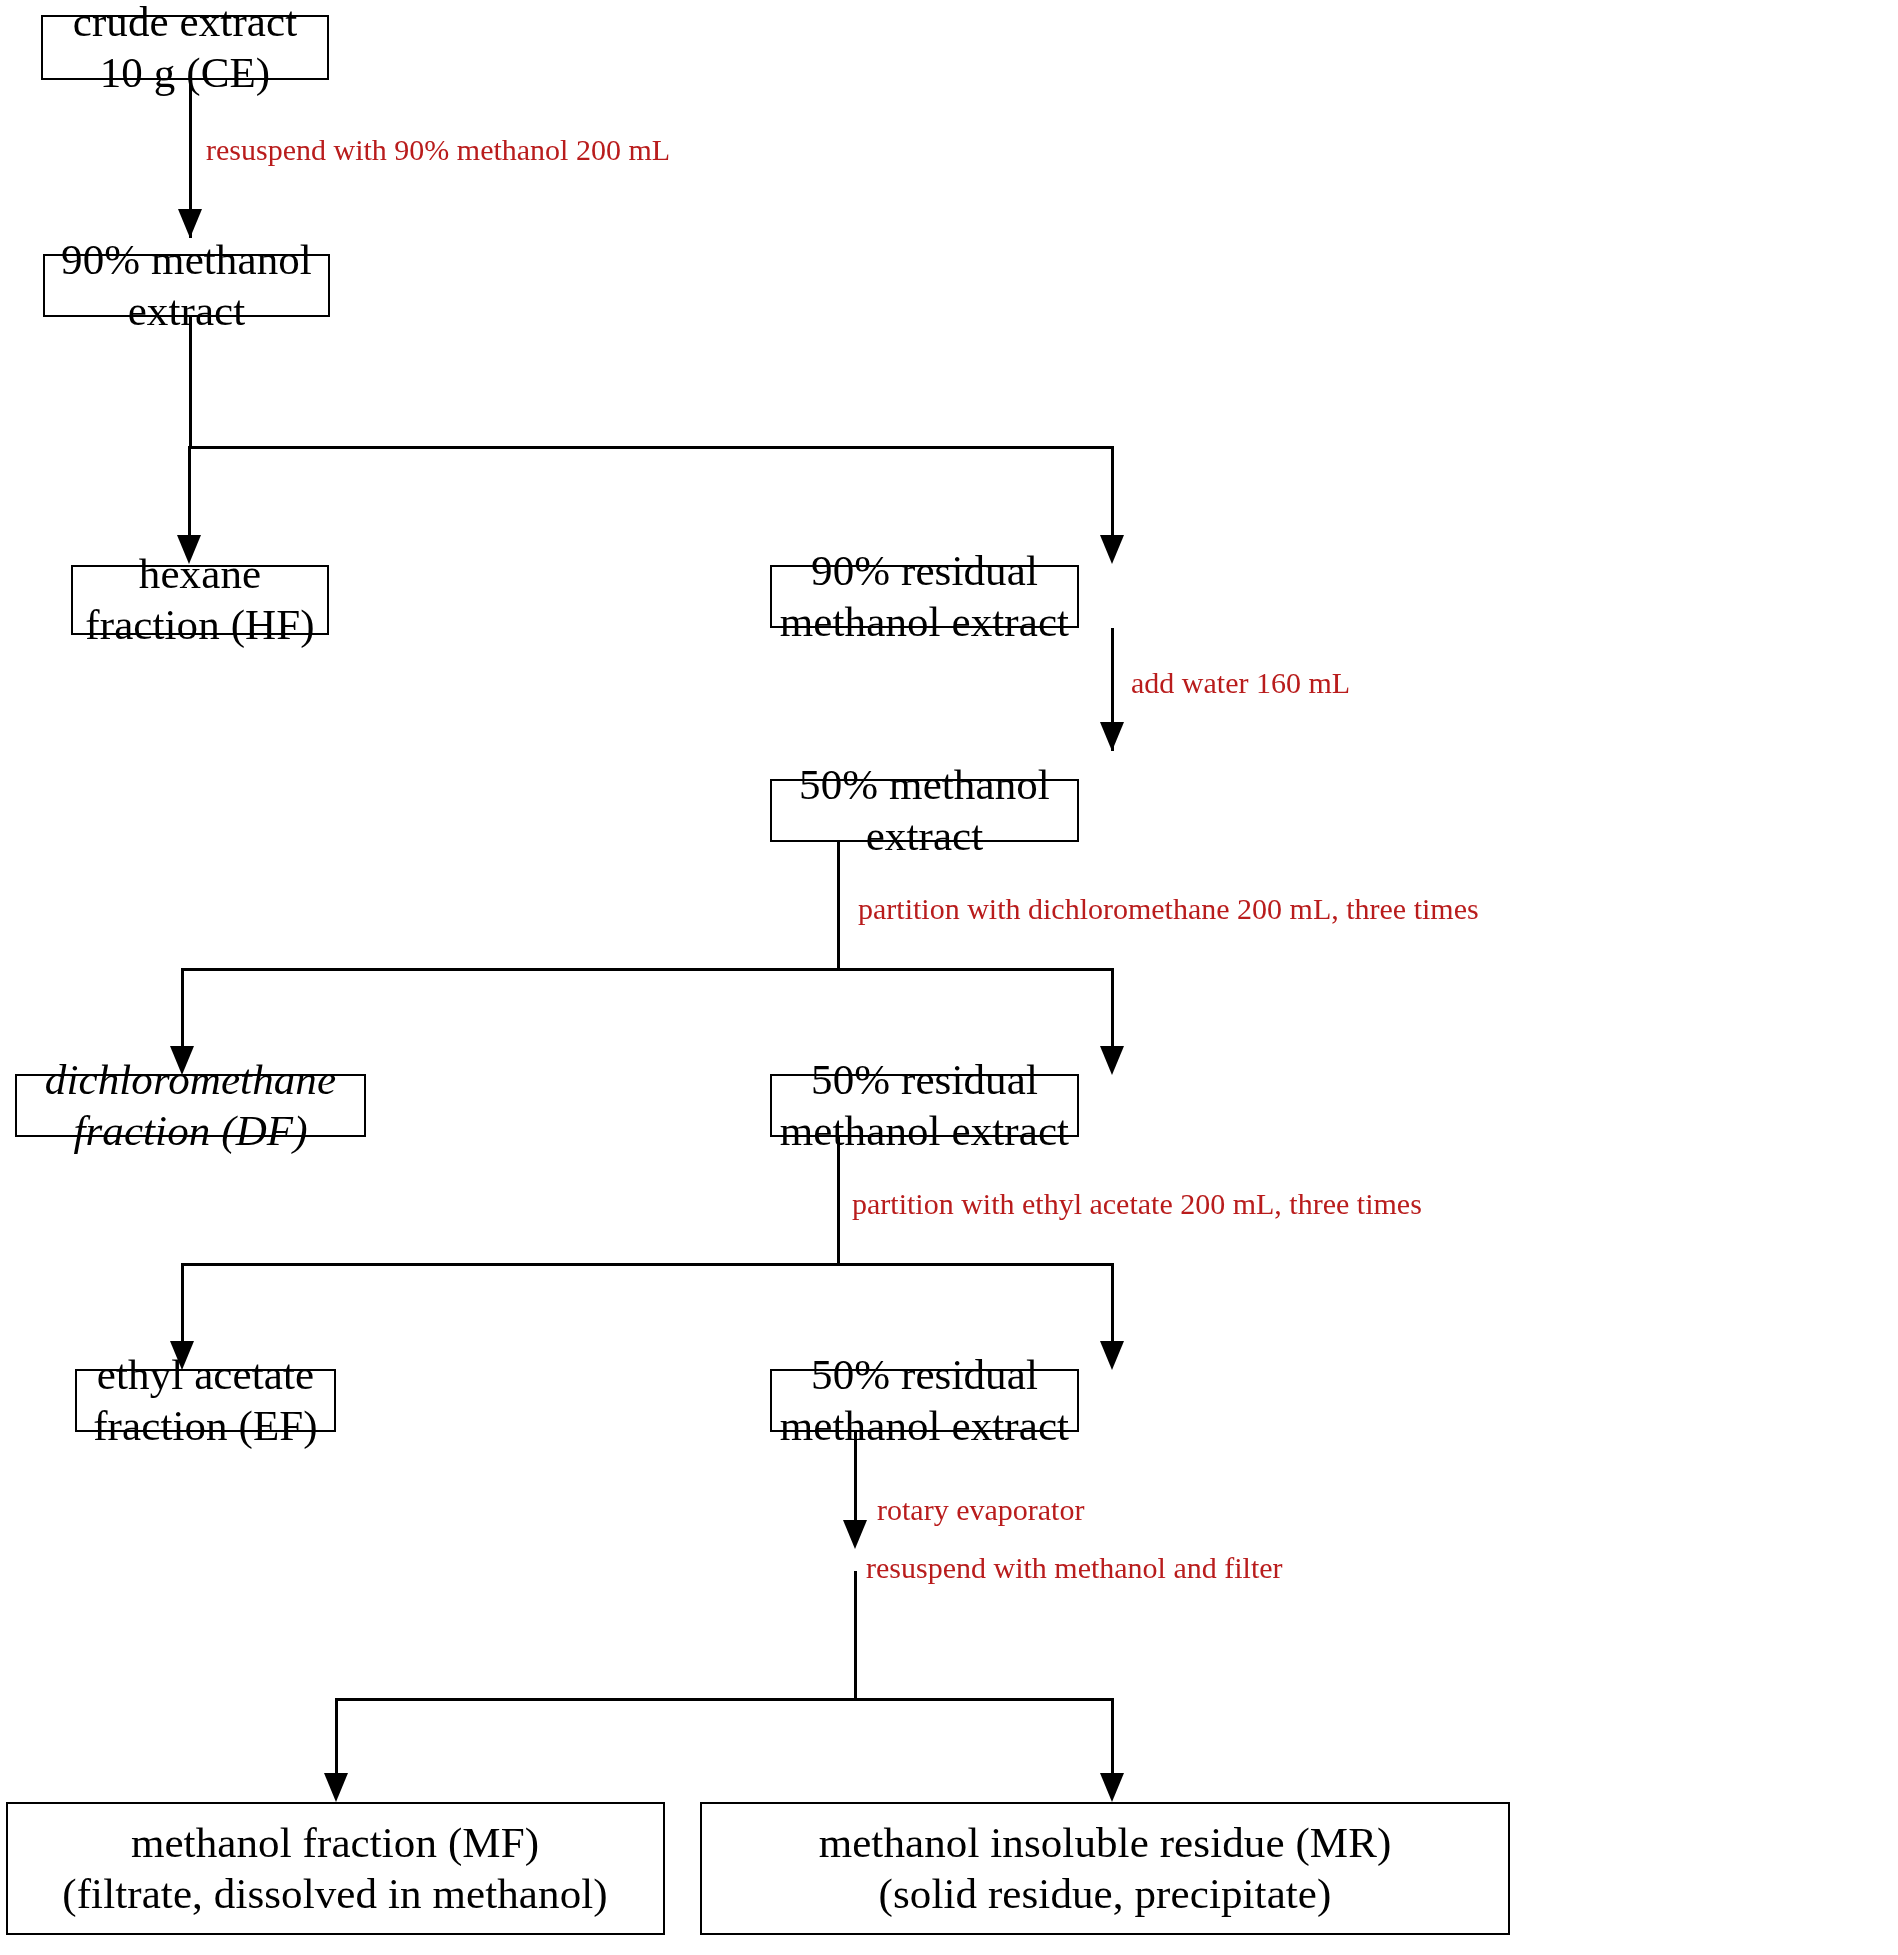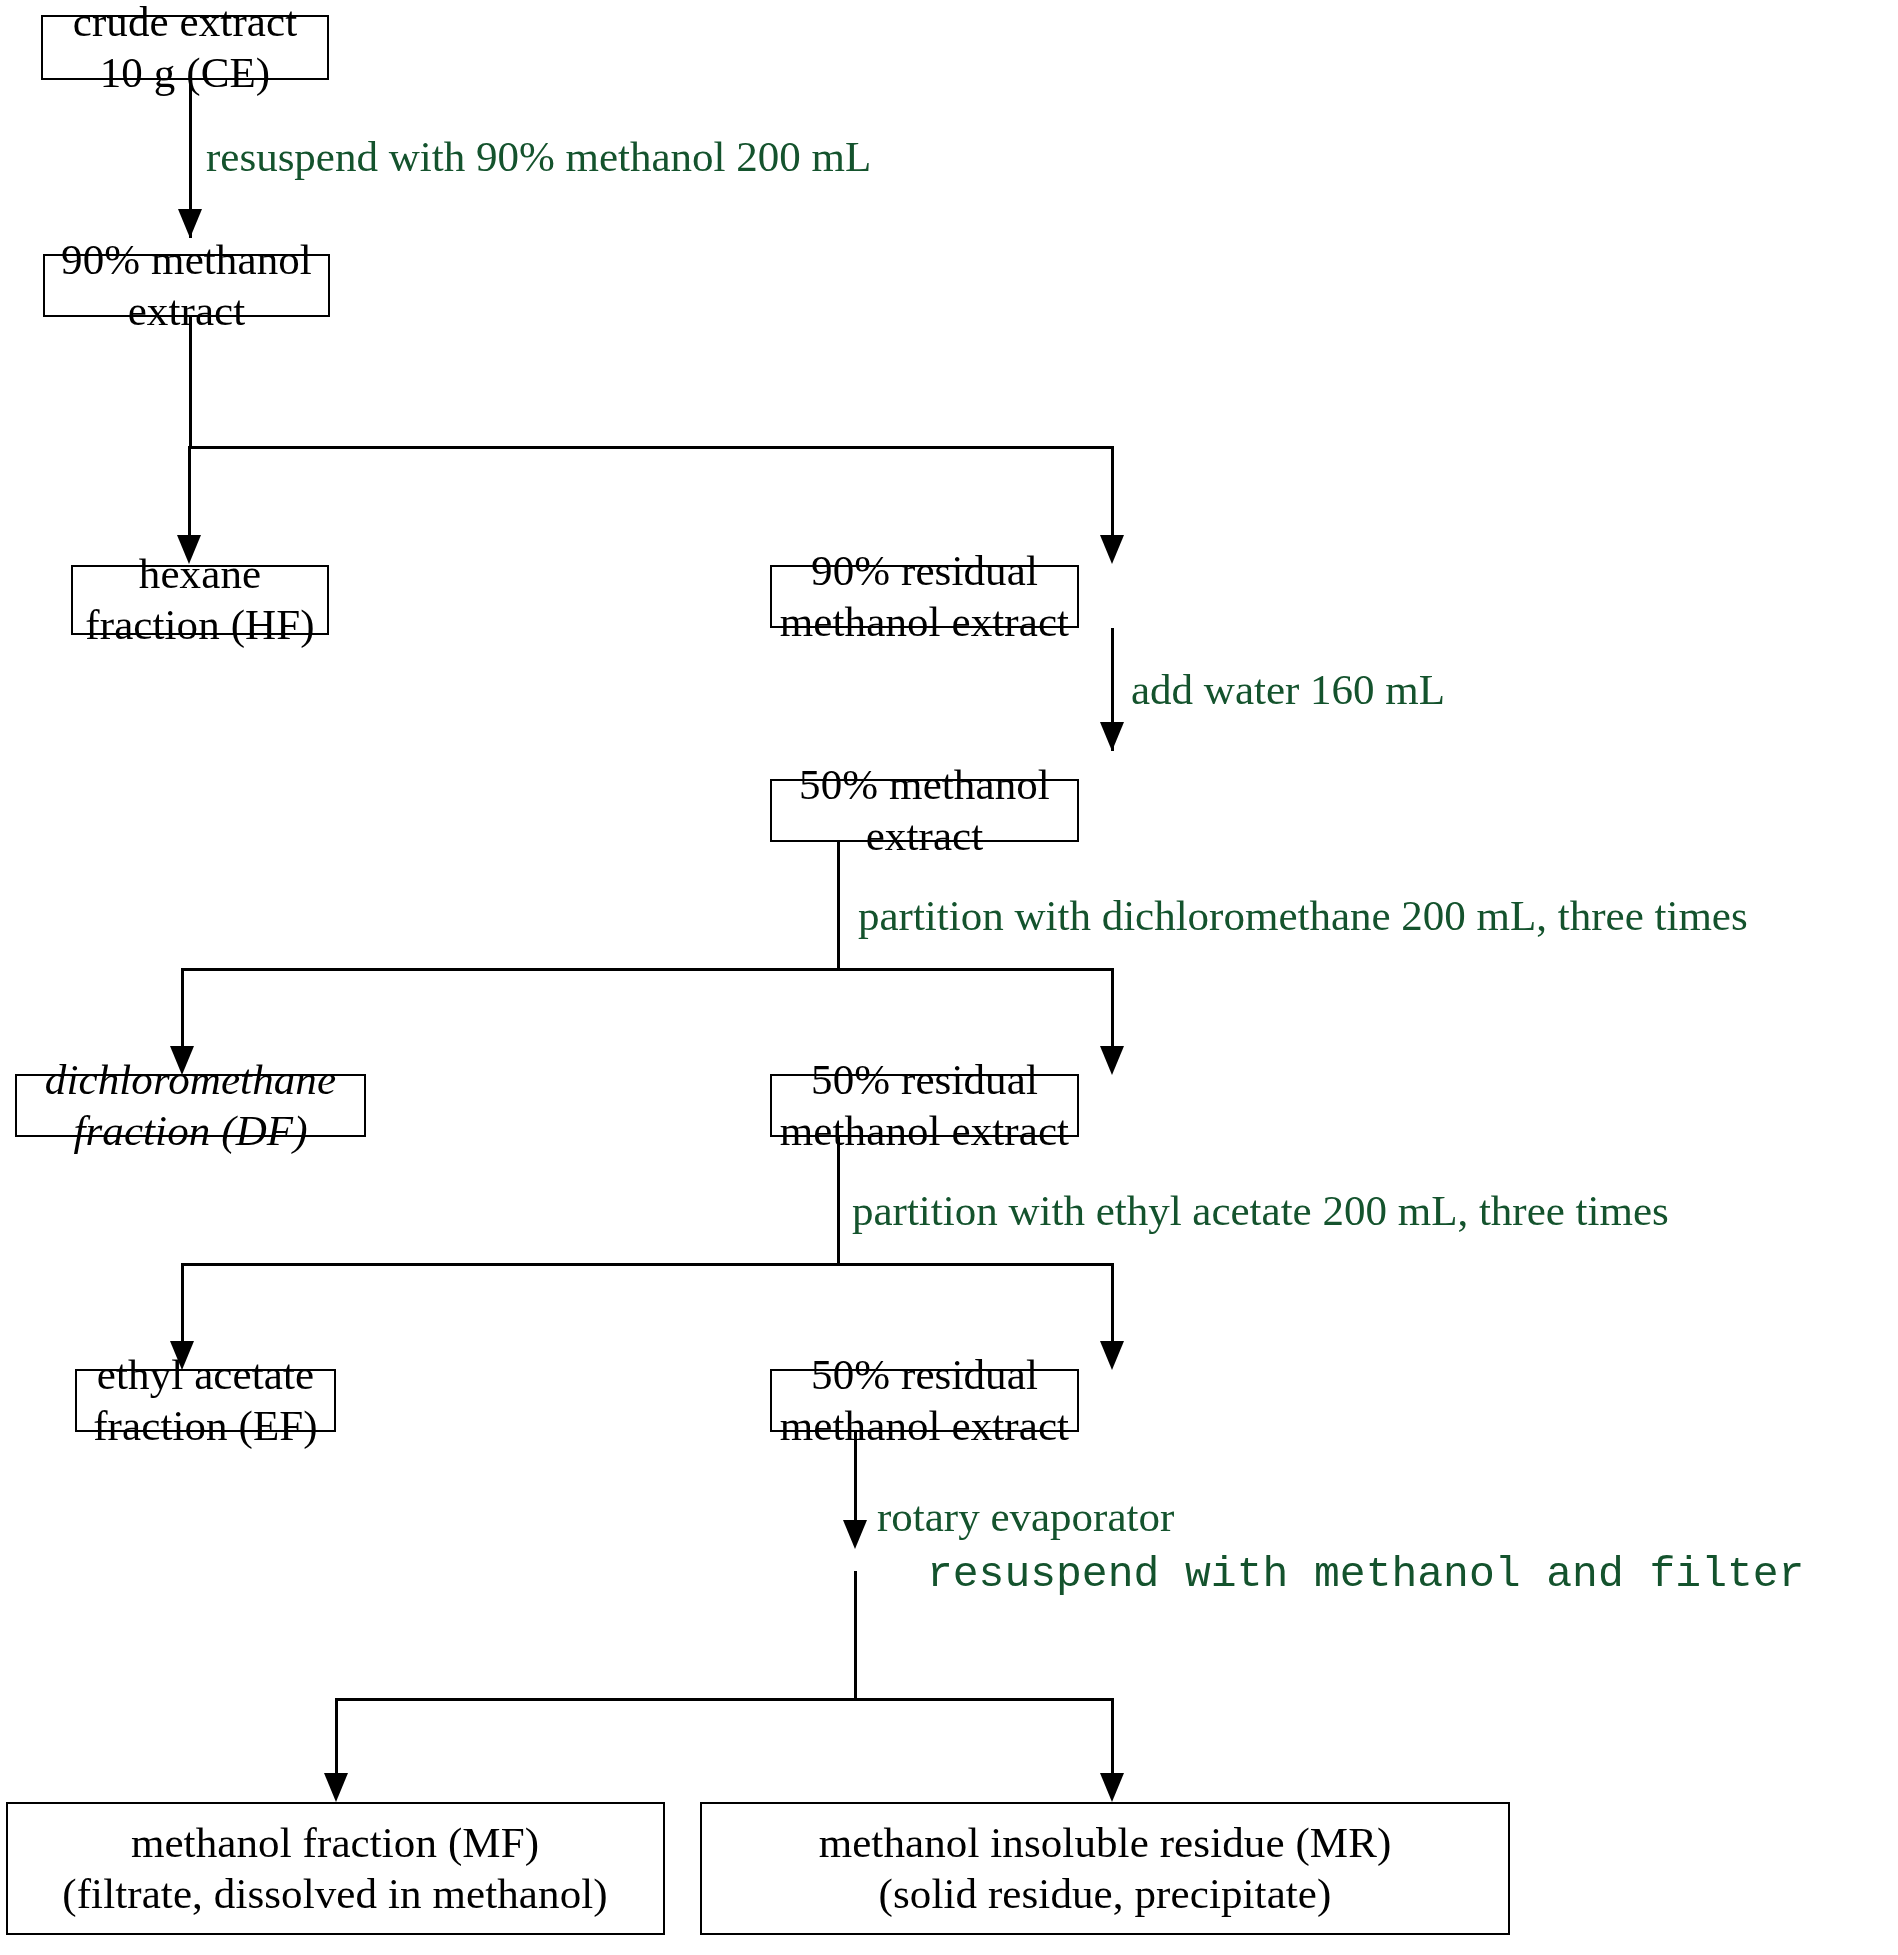--- a/index.html
+++ b/index.html
@@ -26,24 +26,24 @@
     justify-content: center;
     text-align: center;
     font-size: 43px;
     line-height: 1.18;
     letter-spacing: 0.1px;
     white-space: pre-line;
     padding: 0 6.9px;
   }
   .edge-label {
     position: absolute;
-    font-size: 43px;
+    font-size: 30px;
     line-height: 1.05;
     white-space: nowrap;
-    color: #14532d;
+    color: #b91c1c;
   }
   .vline {
     position: absolute;
     width: 2.7px;
     background: #000000;
   }
   .hline {
     position: absolute;
     height: 2.7px;
     background: #000000;
@@ -108,21 +108,21 @@
   <div class="arrowhead" style="left:1100px; top:1341px;"></div>
 
   <div class="node" style="left:75px; top:1369px; width:261px; height:63px;">ethyl acetate fraction (EF)</div>
 
   <div class="node" style="left:770px; top:1369px; width:309px; height:63px;">50% residual methanol extract</div>
 
   <div class="vline" style="left:854px; top:1432px; height:103px;"></div>
   <div class="arrowhead" style="left:843px; top:1520px;"></div>
   <div class="edge-label" style="left:877px; top:1494px;">rotary evaporator</div>
   <div class="vline" style="left:854px; top:1571px; height:128px;"></div>
-  <div class="edge-label" style="left:927px; top:1552px;font-family:Liberation Mono, monospace;">resuspend  with methanol and filter</div>
+  <div class="edge-label" style="left:866px; top:1552px;">resuspend  with methanol and filter</div>
   <div class="hline" style="left:335px; top:1698px; width:779px;"></div>
   <div class="vline" style="left:335px; top:1698px; height:85px;"></div>
   <div class="arrowhead" style="left:324px; top:1773px;"></div>
   <div class="vline" style="left:1111px; top:1698px; height:85px;"></div>
   <div class="arrowhead" style="left:1100px; top:1773px;"></div>
 
   <div class="node" style="left:5.5px; top:1802px; width:659px; height:133px;">methanol fraction (MF)
 (filtrate, dissolved in methanol)</div>
 
   <div class="node" style="left:700px; top:1802px; width:810px; height:133px;">methanol insoluble residue (MR)

